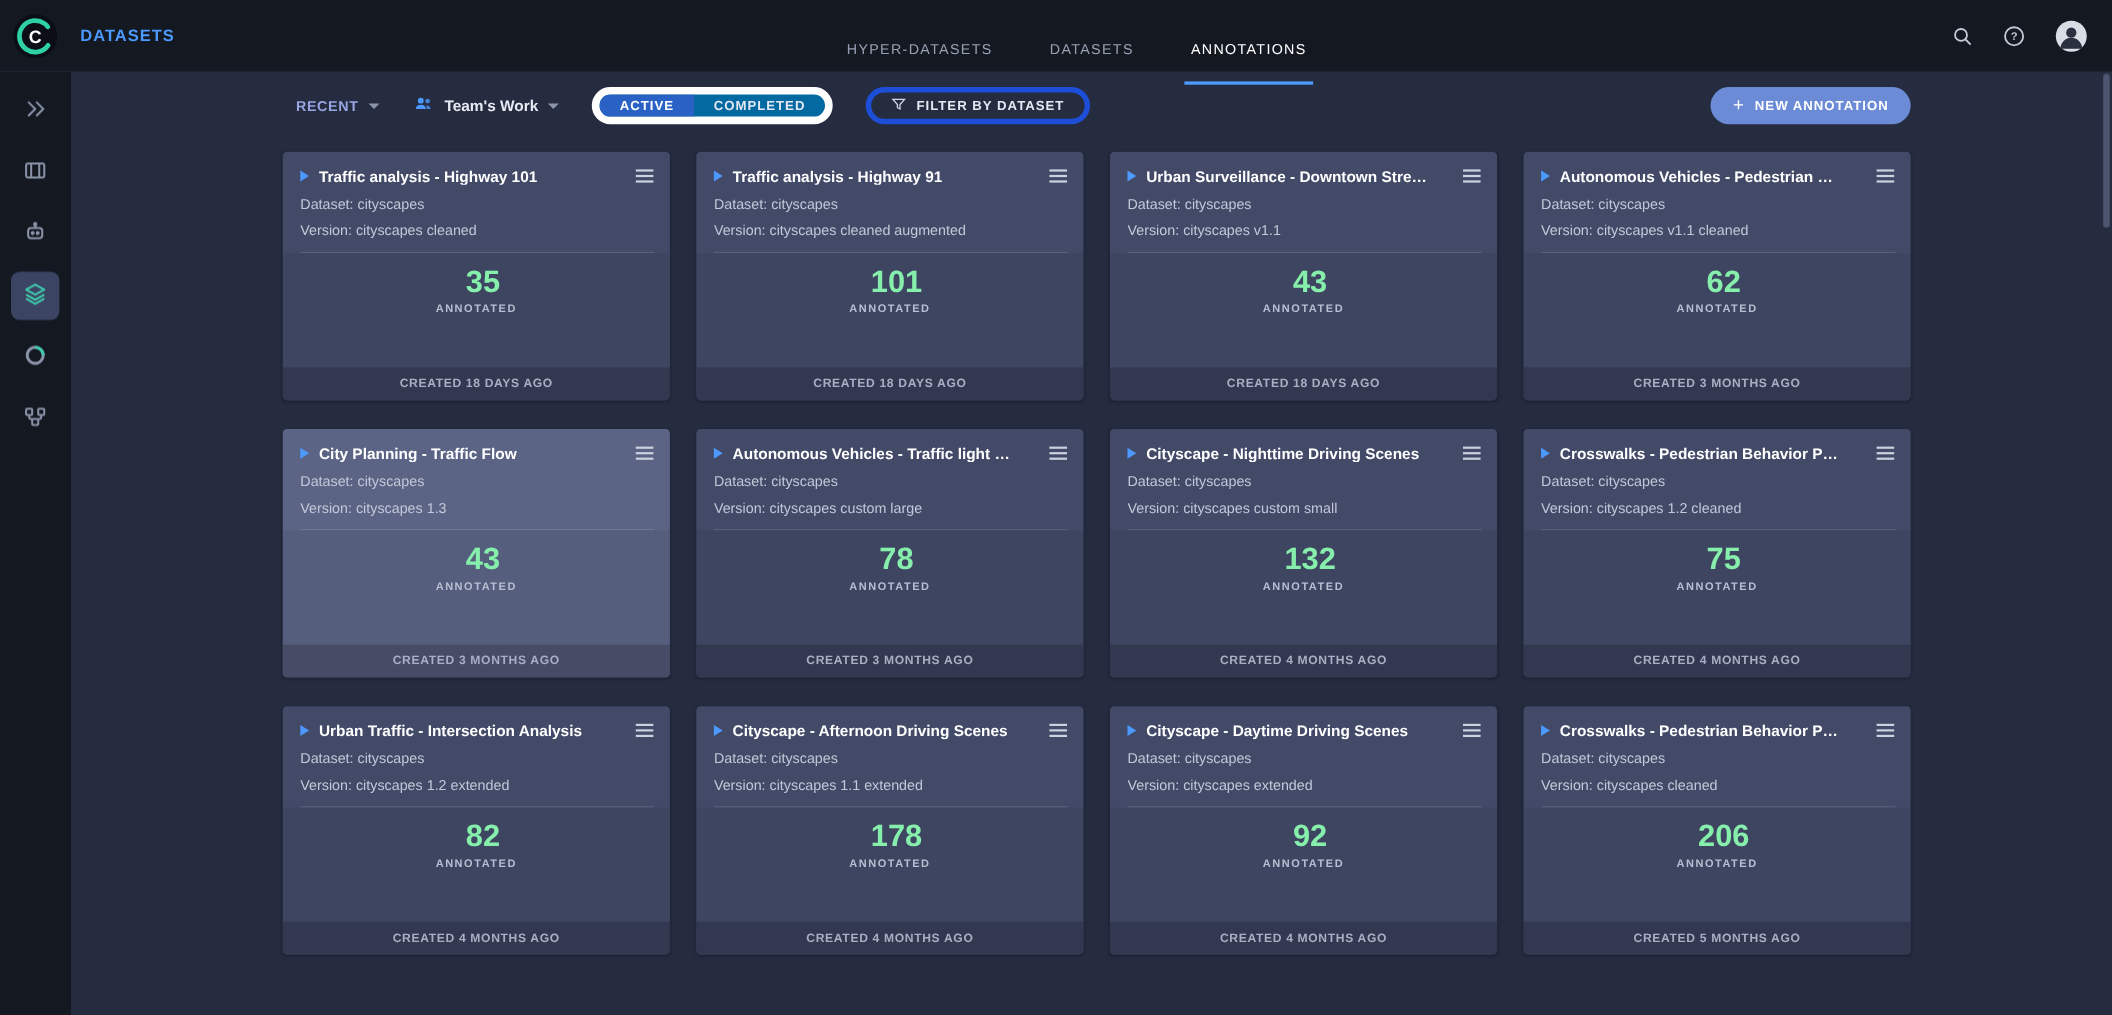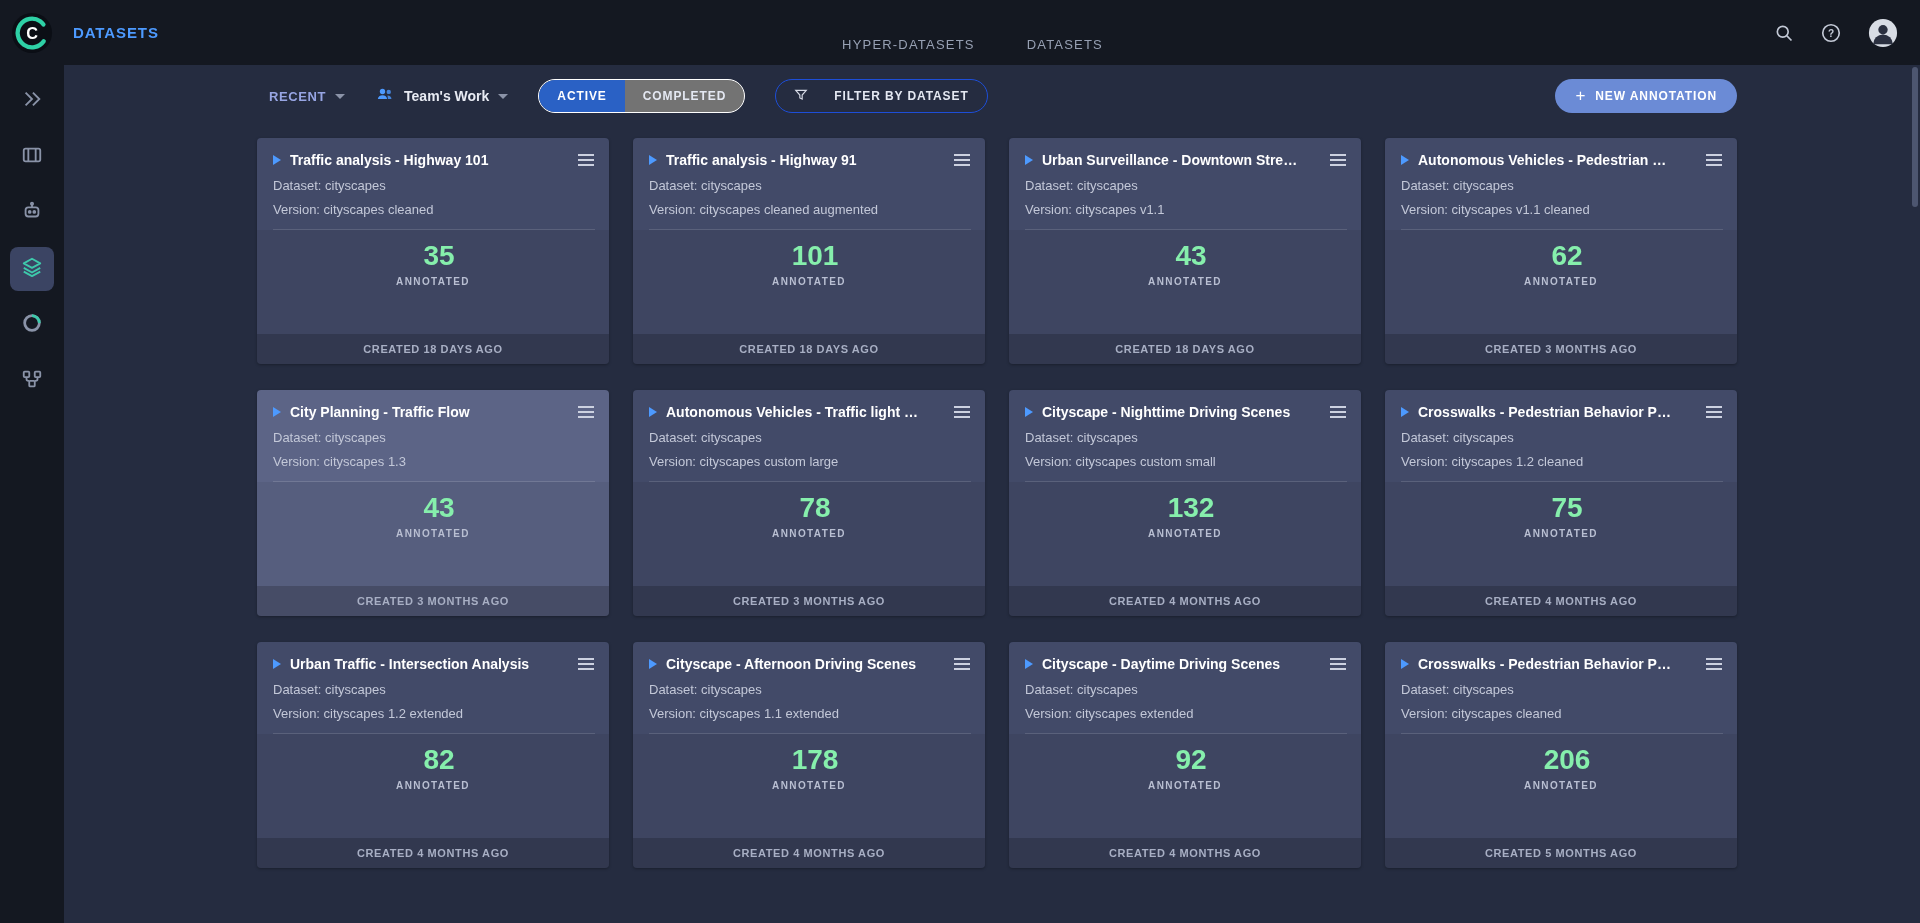--- a/index.html
+++ b/index.html
@@ -29,27 +29,27 @@
 
   
   .main { position:absolute; left:76px; top:65px; width:1856px; height:858px; }
   .toolbar { display:flex; align-items:center; width:1480px; margin:14px 0 25px 181px; height:34px; }
   .toolbar-left { display:flex; align-items:center; gap:30px; padding-left:12px; }
   .dd { display:flex; align-items:center; gap:9px; cursor:pointer; }
   .sort-label { color:#97a5e3; font-size:13px; font-weight:700; letter-spacing:.6px; }
   .scope-label { color:#e8ebf3; font-size:14px; font-weight:700; }
   .caret { width:0; height:0; border-left:5px solid transparent; border-right:5px solid transparent;
            border-top:5px solid #8b93a8; }
-  .segmented { display:flex; height:34px; border:1px solid #ffffff; border-radius:17px;
-               overflow:hidden; background:#737373; }
+  .segmented { display:flex; height:34px; border:7px solid #ffffff; border-radius:17px;
+               overflow:hidden; background:#0369a1; }
   .seg { padding:0 18px; display:flex; align-items:center; font-size:12px; letter-spacing:.9px;
          color:#e4e8f2; font-weight:600; cursor:pointer; }
   .seg.selected { background:#2a61c5; color:#ffffff; }
-  .filter-btn { height:34px; border:1px solid #1d4ed8; border-radius:17px; display:flex; align-items:center;
-                gap:26px; padding:0 18px; color:#e4e8f2; font-size:12px; font-weight:600;
+  .filter-btn { height:34px; border:5px solid #1d4ed8; border-radius:17px; display:flex; align-items:center;
+                gap:9px; padding:0 18px; color:#e4e8f2; font-size:12px; font-weight:600;
                 letter-spacing:.9px; background:transparent; cursor:pointer; }
   .new-btn { margin-left:auto; height:34px; background:#6b8bd6; border-radius:17px; display:flex;
              align-items:center; gap:9px; padding:0 20px; color:#ffffff; font-size:12px;
              font-weight:700; letter-spacing:.9px; cursor:pointer; border:none; }
   .plus { font-size:17px; font-weight:400; line-height:1; margin-top:-1px; }
 
   
   .grid { margin-left:181px; width:1480px; display:grid; grid-template-columns:repeat(4,352px); gap:26px 24px; }
   .card { height:226px; background:#424a68; border-radius:4px; display:flex; flex-direction:column;
           overflow:hidden; cursor:pointer; box-shadow:0 1px 3px rgba(0,0,0,.3); }
@@ -82,20 +82,21 @@
       <circle cx="22" cy="22" r="21" fill="#0b0e15"></circle>
       <circle cx="22" cy="22" r="15" fill="none" stroke="#2ed1a6" stroke-width="4.5" stroke-dasharray="75 20" stroke-linecap="round" transform="rotate(35 22 22)"></circle>
       <text x="22" y="28" text-anchor="middle" font-size="17" font-weight="bold" fill="#ffffff" font-family="Liberation Sans, sans-serif">C</text>
     </svg>
   </span>
   <span class="brand">DATASETS</span>
 
   <nav class="tabs">
     <div class="tab">HYPER-DATASETS</div>
     <div class="tab">DATASETS</div>
+    <div class="tab active">ANNOTATIONS</div>
   </nav>
 
   <div class="topbar-right">
     <span class="icon-btn">
       <svg width="20" height="20" viewBox="0 0 24 24" fill="none" stroke="#c3c9d6" stroke-width="2">
         <circle cx="10.5" cy="10.5" r="6.5"></circle>
           <path d="M15.5 15.5L21 21"></path>
       </svg>
     </span>
     <span class="icon-btn">

